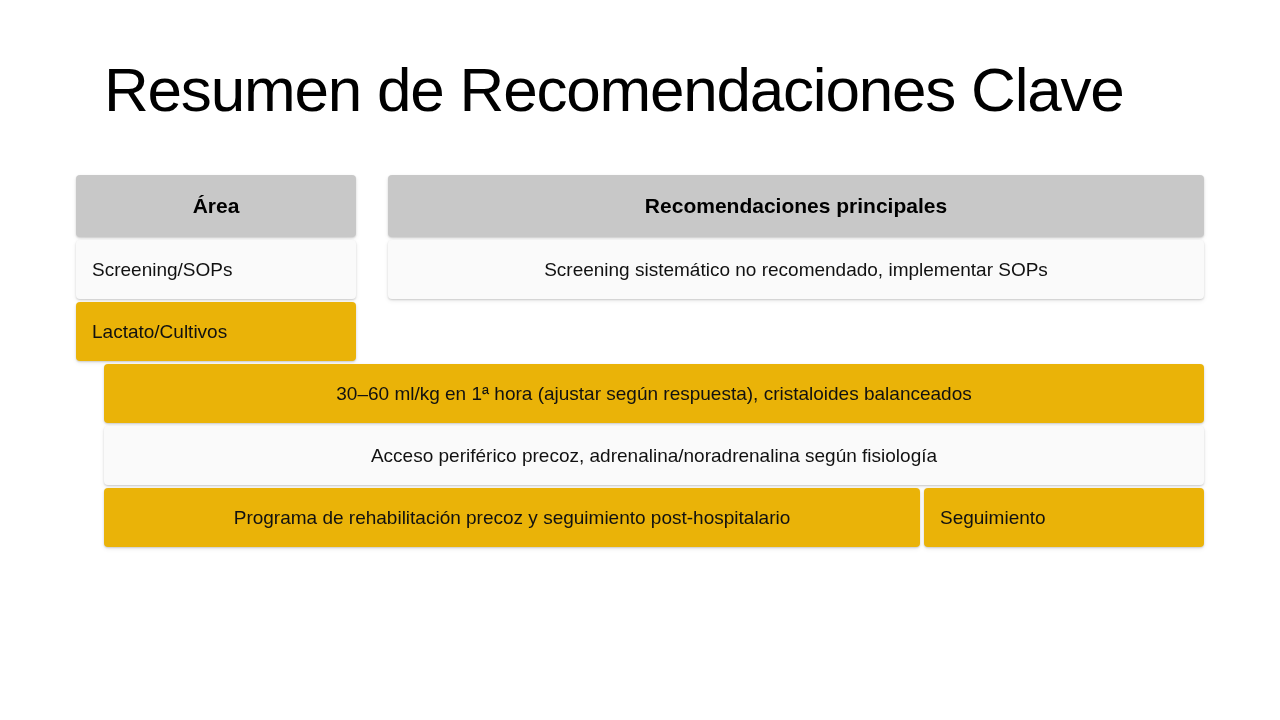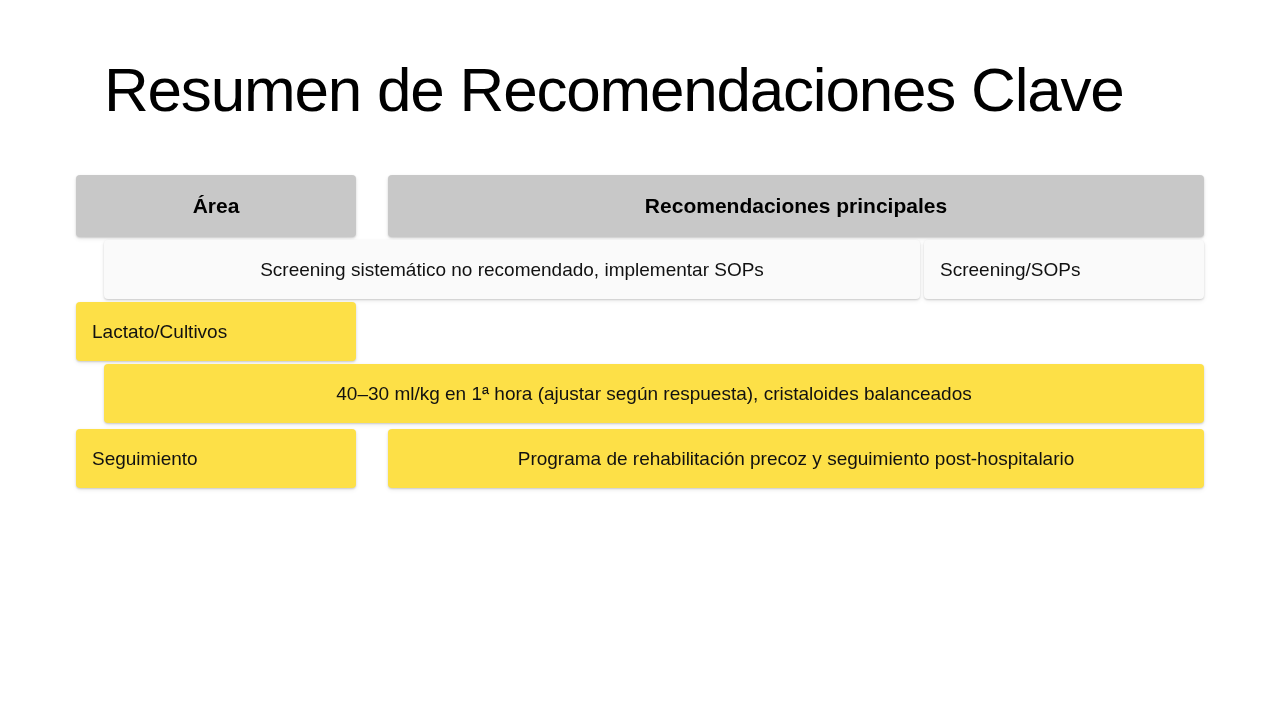--- a/index.html
+++ b/index.html
@@ -91,21 +91,21 @@
     text-align: center;
   }
 
   .row-odd .cell {
     height: 59px;
     background: #fafafa;
   }
 
   .row-even .cell {
     height: 59px;
-    background: #fde047;
+    background: #eab308;
   }
 
   .cell-text {
     display: block;
     width: 100%;
   }
 
   .row-body .cell-area .cell-text {
     text-align: left;
   }
@@ -125,47 +125,50 @@
     <div class="row row-header">
       <div class="cell cell-area">
         <span class="cell-text">Área</span>
       </div>
       <div class="cell cell-rec">
         <span class="cell-text">Recomendaciones principales</span>
       </div>
     </div>
 
     <div class="row row-body row-odd">
+      <div class="cell cell-area">
+        <span class="cell-text">Screening/SOPs</span>
+      </div>
       <div class="cell cell-rec">
         <span class="cell-text">Screening sistemático no recomendado, implementar SOPs</span>
-      </div>
-      <div class="cell cell-area">
-        <span class="cell-text">Screening/SOPs</span>
       </div>
     </div>
 
     <div class="row row-body row-even">
       <div class="cell cell-area">
         <span class="cell-text">Lactato/Cultivos</span>
       </div>
     </div>
 
 
     <div class="row row-body row-even">
       <div class="cell cell-rec">
-        <span class="cell-text">40–30 ml/kg en 1ª hora (ajustar según respuesta), cristaloides balanceados</span>
+        <span class="cell-text">30–60 ml/kg en 1ª hora (ajustar según respuesta), cristaloides balanceados</span>
       </div>
     </div>
 
     <div class="row row-body row-odd">
+      <div class="cell cell-rec">
+        <span class="cell-text">Acceso periférico precoz, adrenalina/noradrenalina según fisiología</span>
+      </div>
     </div>
 
     <div class="row row-body row-even">
+      <div class="cell cell-rec">
+        <span class="cell-text">Programa de rehabilitación precoz y seguimiento post-hospitalario</span>
+      </div>
       <div class="cell cell-area">
         <span class="cell-text">Seguimiento</span>
-      </div>
-      <div class="cell cell-rec">
-        <span class="cell-text">Programa de rehabilitación precoz y seguimiento post-hospitalario</span>
       </div>
     </div>
 
   </div>
 </div>
 
 </body></html>

